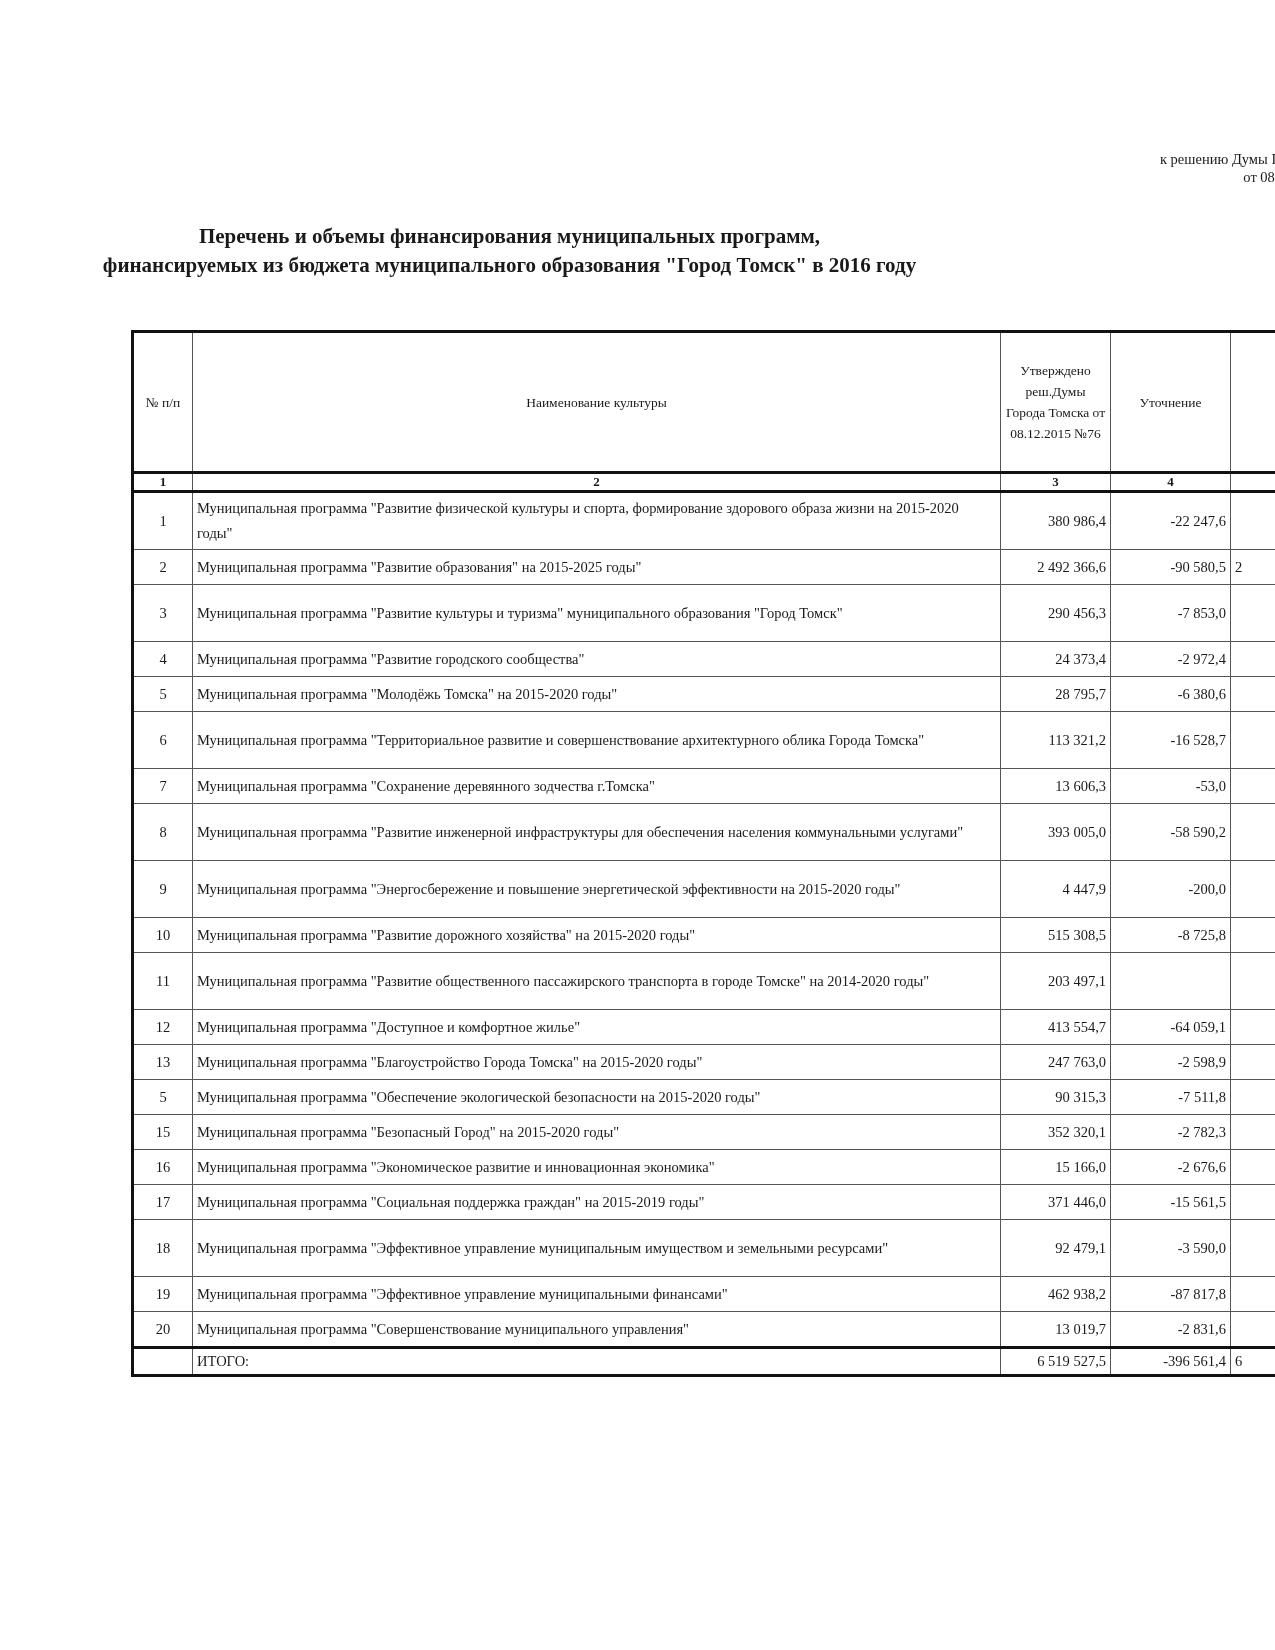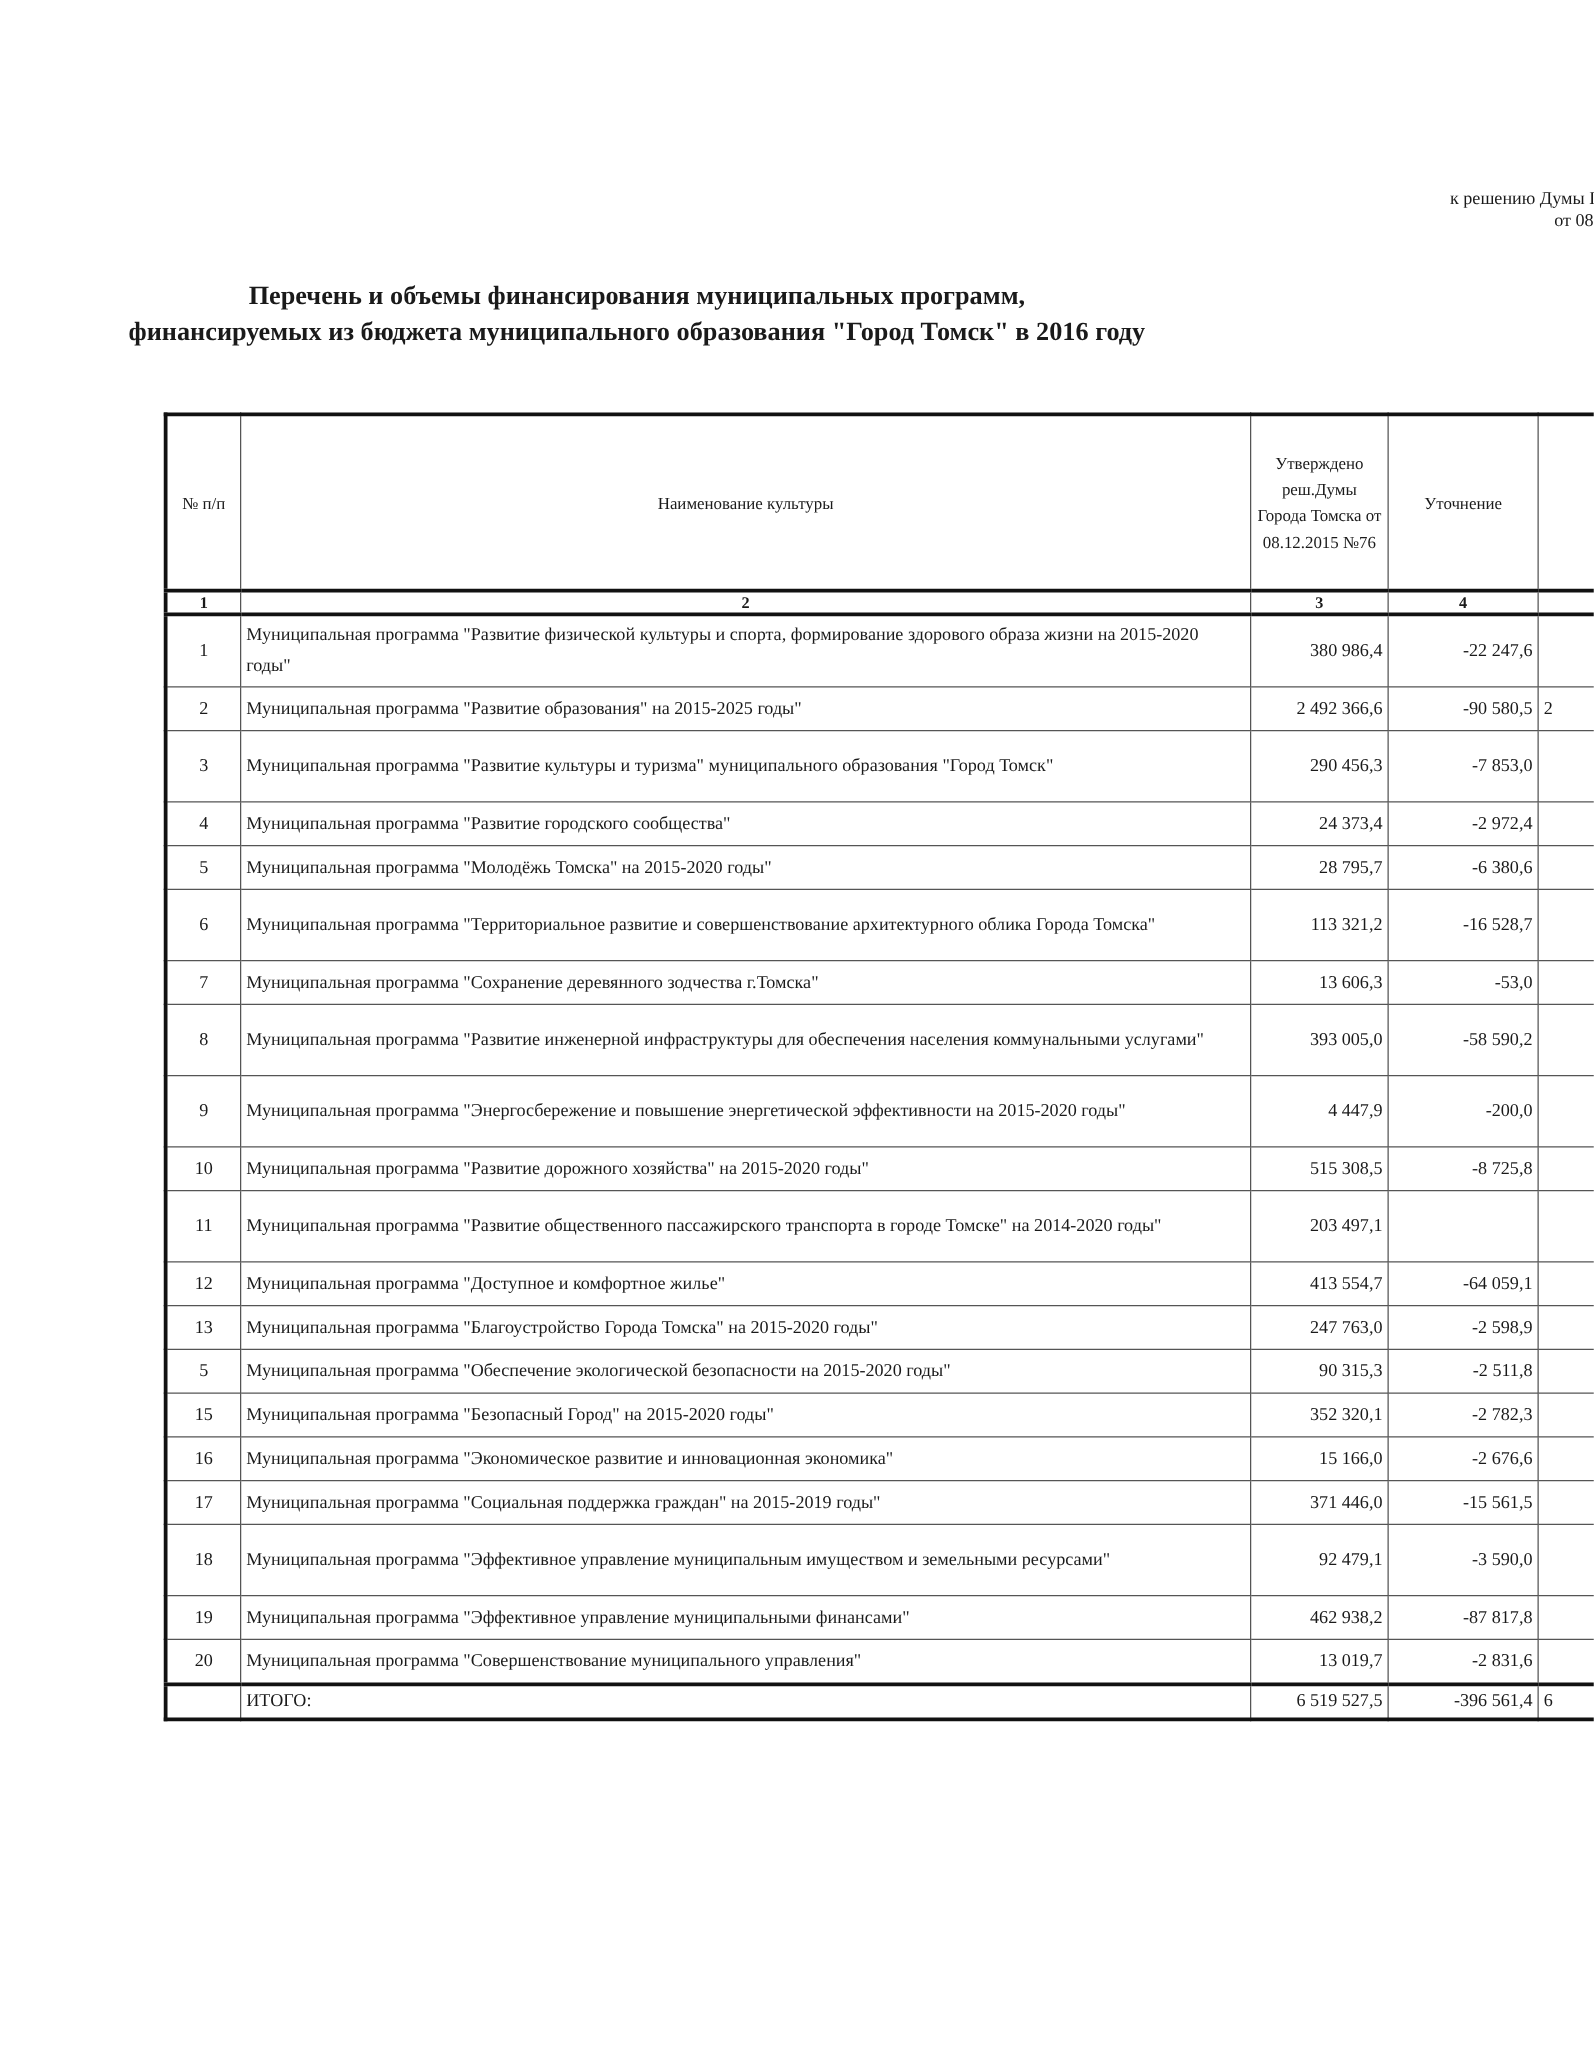--- a/index.html
+++ b/index.html
@@ -156,21 +156,21 @@
         <td class="n">13</td>
         <td class="name">Муниципальная программа "Благоустройство Города Томска" на 2015-2020 годы"</td>
         <td class="v">247 763,0</td>
         <td class="v">-2 598,9</td>
         <td class="v" style="text-align: left;"></td>
       </tr>
       <tr class="r2">
         <td class="n">5</td>
         <td class="name">Муниципальная программа "Обеспечение экологической безопасности на 2015-2020 годы"</td>
         <td class="v">90 315,3</td>
-        <td class="v">-2 511,8</td>
+        <td class="v">-7 511,8</td>
         <td class="v" style="text-align: left;"></td>
       </tr>
       <tr class="r2">
         <td class="n">15</td>
         <td class="name">Муниципальная программа "Безопасный Город" на 2015-2020 годы"</td>
         <td class="v">352 320,1</td>
         <td class="v">-2 782,3</td>
         <td class="v" style="text-align: left;"></td>
       </tr>
       <tr class="r2">

